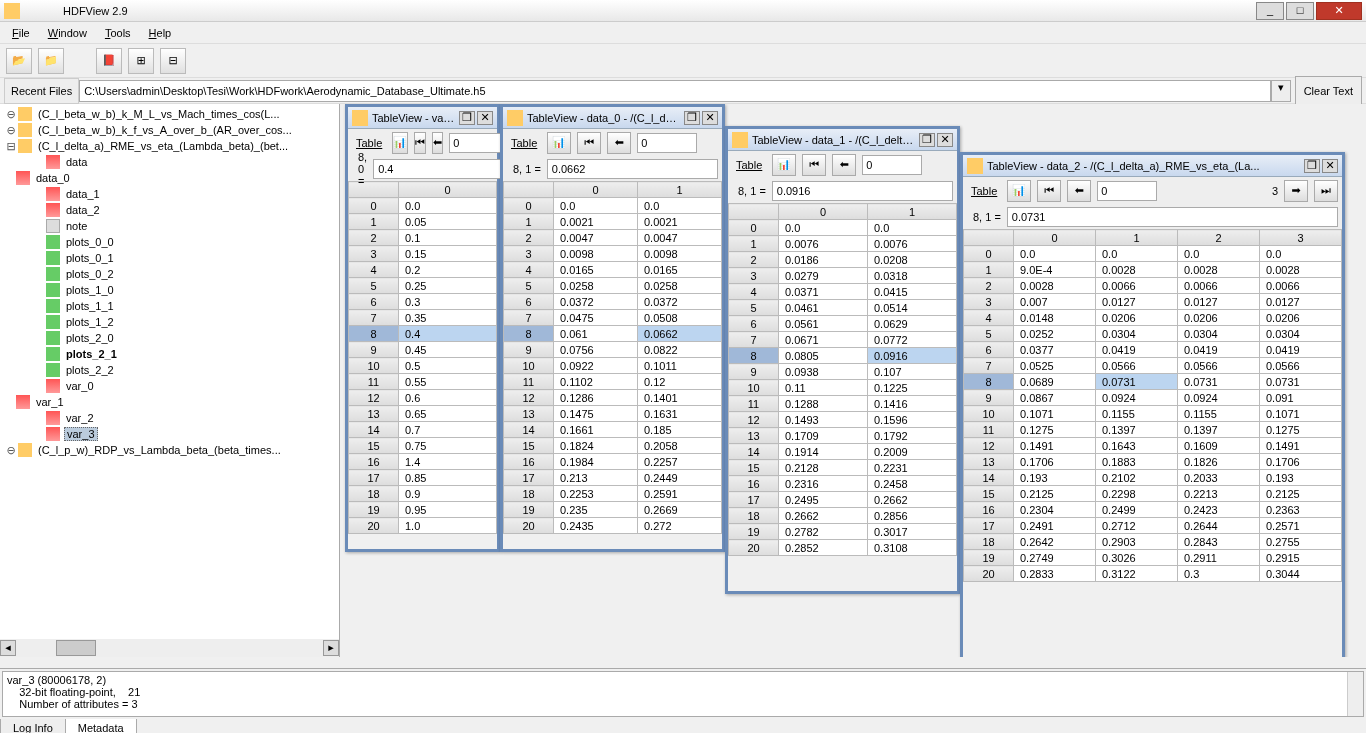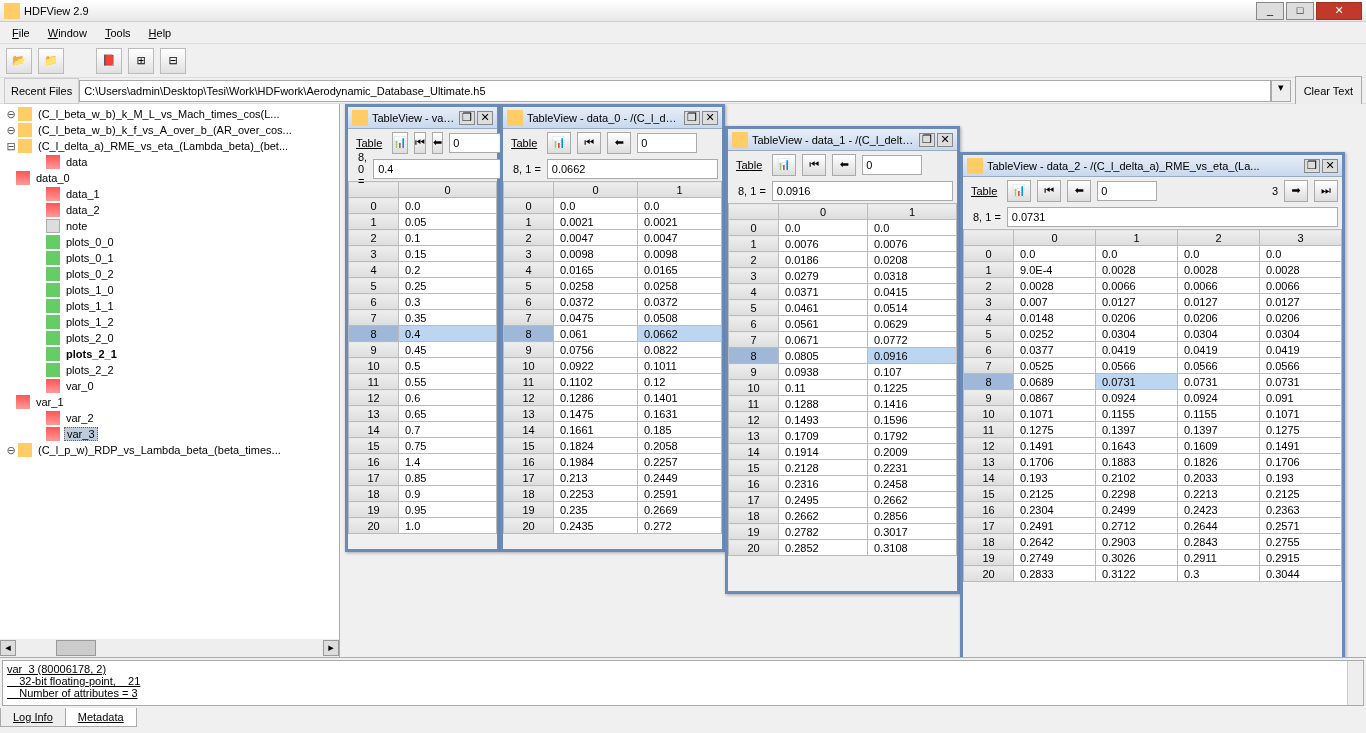--- a/index.html
+++ b/index.html
@@ -1,18 +1,18 @@
 <!DOCTYPE html>
 <html><head>
 <meta charset="utf-8">
 <style>
 * { box-sizing: border-box; margin: 0; padding: 0; font-family: Tahoma, sans-serif; font-size: 11px; }
 body { background: #f0f0f0; width: 1366px; height: 733px; overflow: hidden; position: relative; }
 
-.titlebar { background: linear-gradient(#fff, #e8e8e8); height: 22px; display: flex; align-items: center; padding: 0 4px; border-bottom: 1px solid #ccc; }
+.titlebar { background: linear-gradient(#fff, #e8e8e8); height: 22px; display: flex; align-items: center; padding: 0 4px; border-bottom: 1px solid #ccc; gap: 39px; }
 .titlebar .icon { width: 16px; height: 16px; background: #fc6; display:inline-block; margin-right: 4px; }
 .titlebar .title { flex: 1; }
 .winbtns { display: flex; gap: 2px; }
 .winbtn { width: 28px; height: 18px; border: 1px solid #888; background: #ddd; text-align: center; line-height: 14px; }
 .winbtn.close { background: #c0392b; color: #fff; border-color: #a03020; width: 46px; }
 
 .menubar { background: #f0f0f0; height: 22px; display: flex; align-items: center; padding: 0 4px; gap: 2px; border-bottom: 1px solid #ddd;}
 .menubar span { padding: 2px 8px; }
 .menubar span u { text-decoration: underline; }
 
@@ -56,21 +56,21 @@
 .iw .cellbar .addr{ padding: 2px 6px;}
 .iw .cellbar input.val{ flex:1; height:20px; border:1px solid #aaa; background:#fff; padding:0 4px;}
 .iw .grid-wrap { overflow:auto; max-height: calc(100% - 74px);}
 .iw table { border-collapse:collapse; width:100%; background:#fff;}
 .iw th, .iw td { border:1px solid #bbb; padding:1px 6px; text-align:left; height:16px; font-size:11px;}
 .iw th { background: linear-gradient(#eee,#ddd); text-align:center; font-weight:normal;}
 .iw th.rh { background: linear-gradient(#eee,#ddd); text-align:center; width:50px;}
 .iw td.sel { background:#bcd5f0;}
 .iw tr.selrow th.rh{ background:#a0b8d8;}
 
-.bottom { position:absolute; left:0; right:0; bottom:0; height:76px; background:#f0f0f0; border-top:1px solid #aaa;text-decoration:underline;}
+.bottom { position:absolute; left:0; right:0; bottom:0; height:65px; background:#f0f0f0; border-top:1px solid #aaa;}
 .info { background:#fff; border:1px solid #aaa; margin:2px; height:46px; padding:2px 4px; overflow:hidden; position:relative;}
 .info .sbv{ position:absolute; right:0; top:0; bottom:0; width:16px; background:#eee; border-left:1px solid #ccc;}
 .tabs { display:flex; padding: 0 0; gap:0;}
 .tab { padding: 3px 12px; border:1px solid #aaa; border-top:none; background:#eee; margin-right:-1px; cursor:default;}
 .tab.active { background:#fff;}
 
 .ic-open::before{content:"📂";}
 .ic-folder::before{content:"📁";}
 .ic-help::before{content:"📕";}
 .ic-chart::before{content:"📊";}

